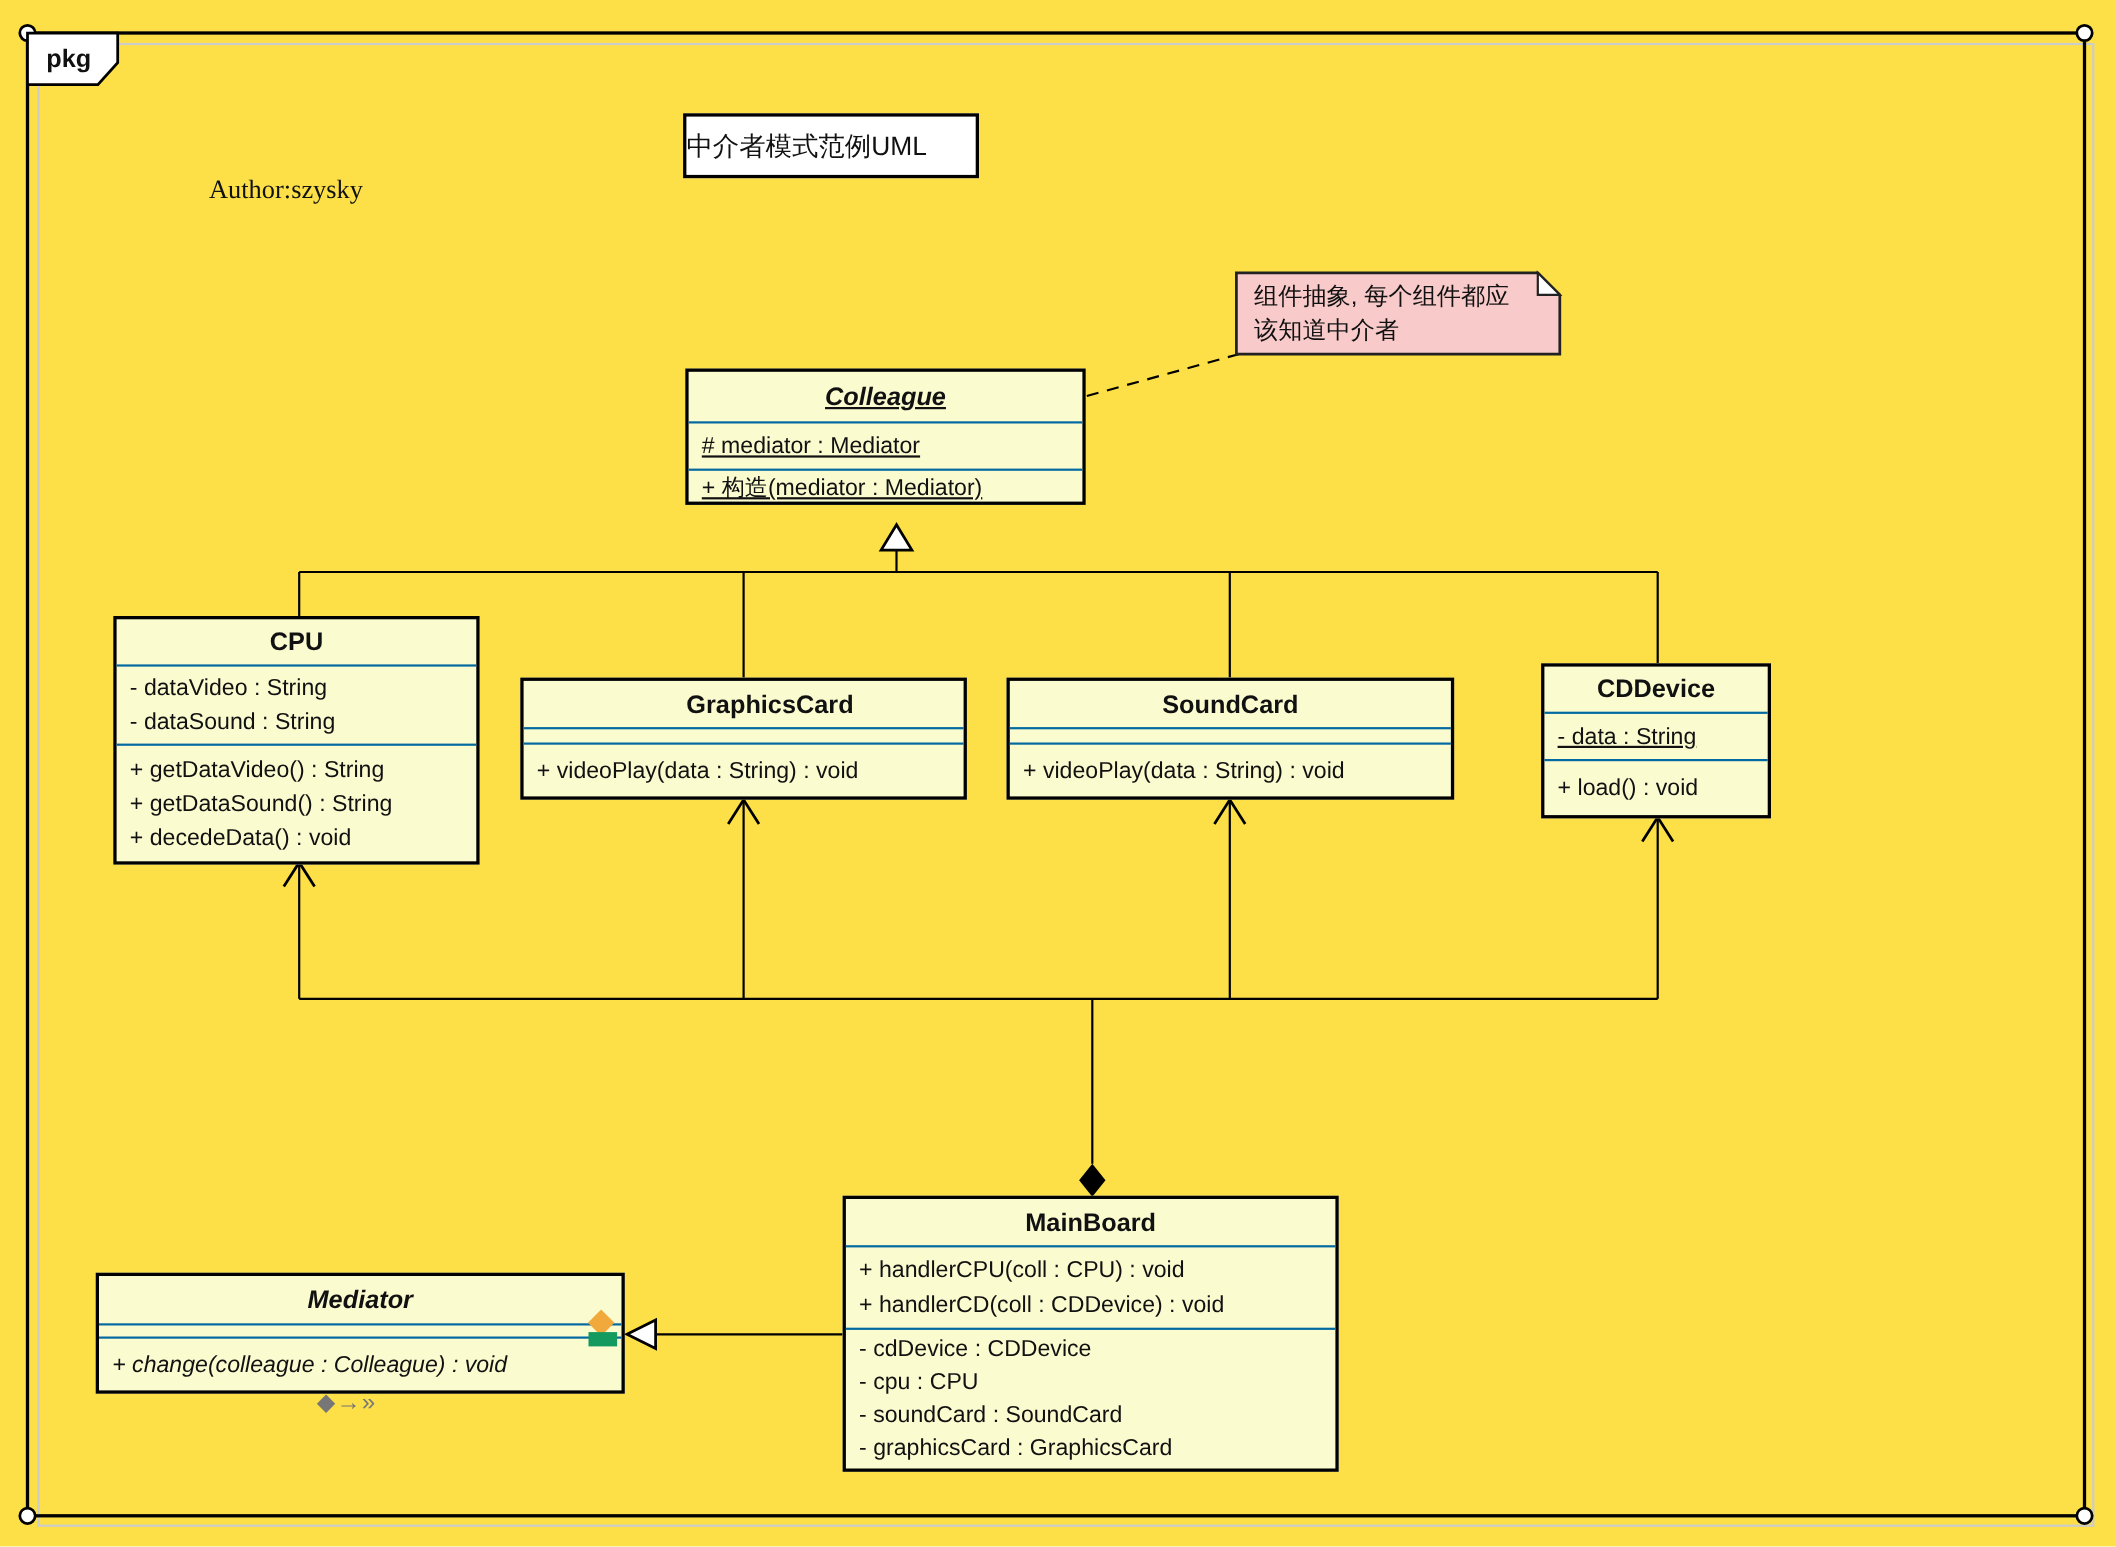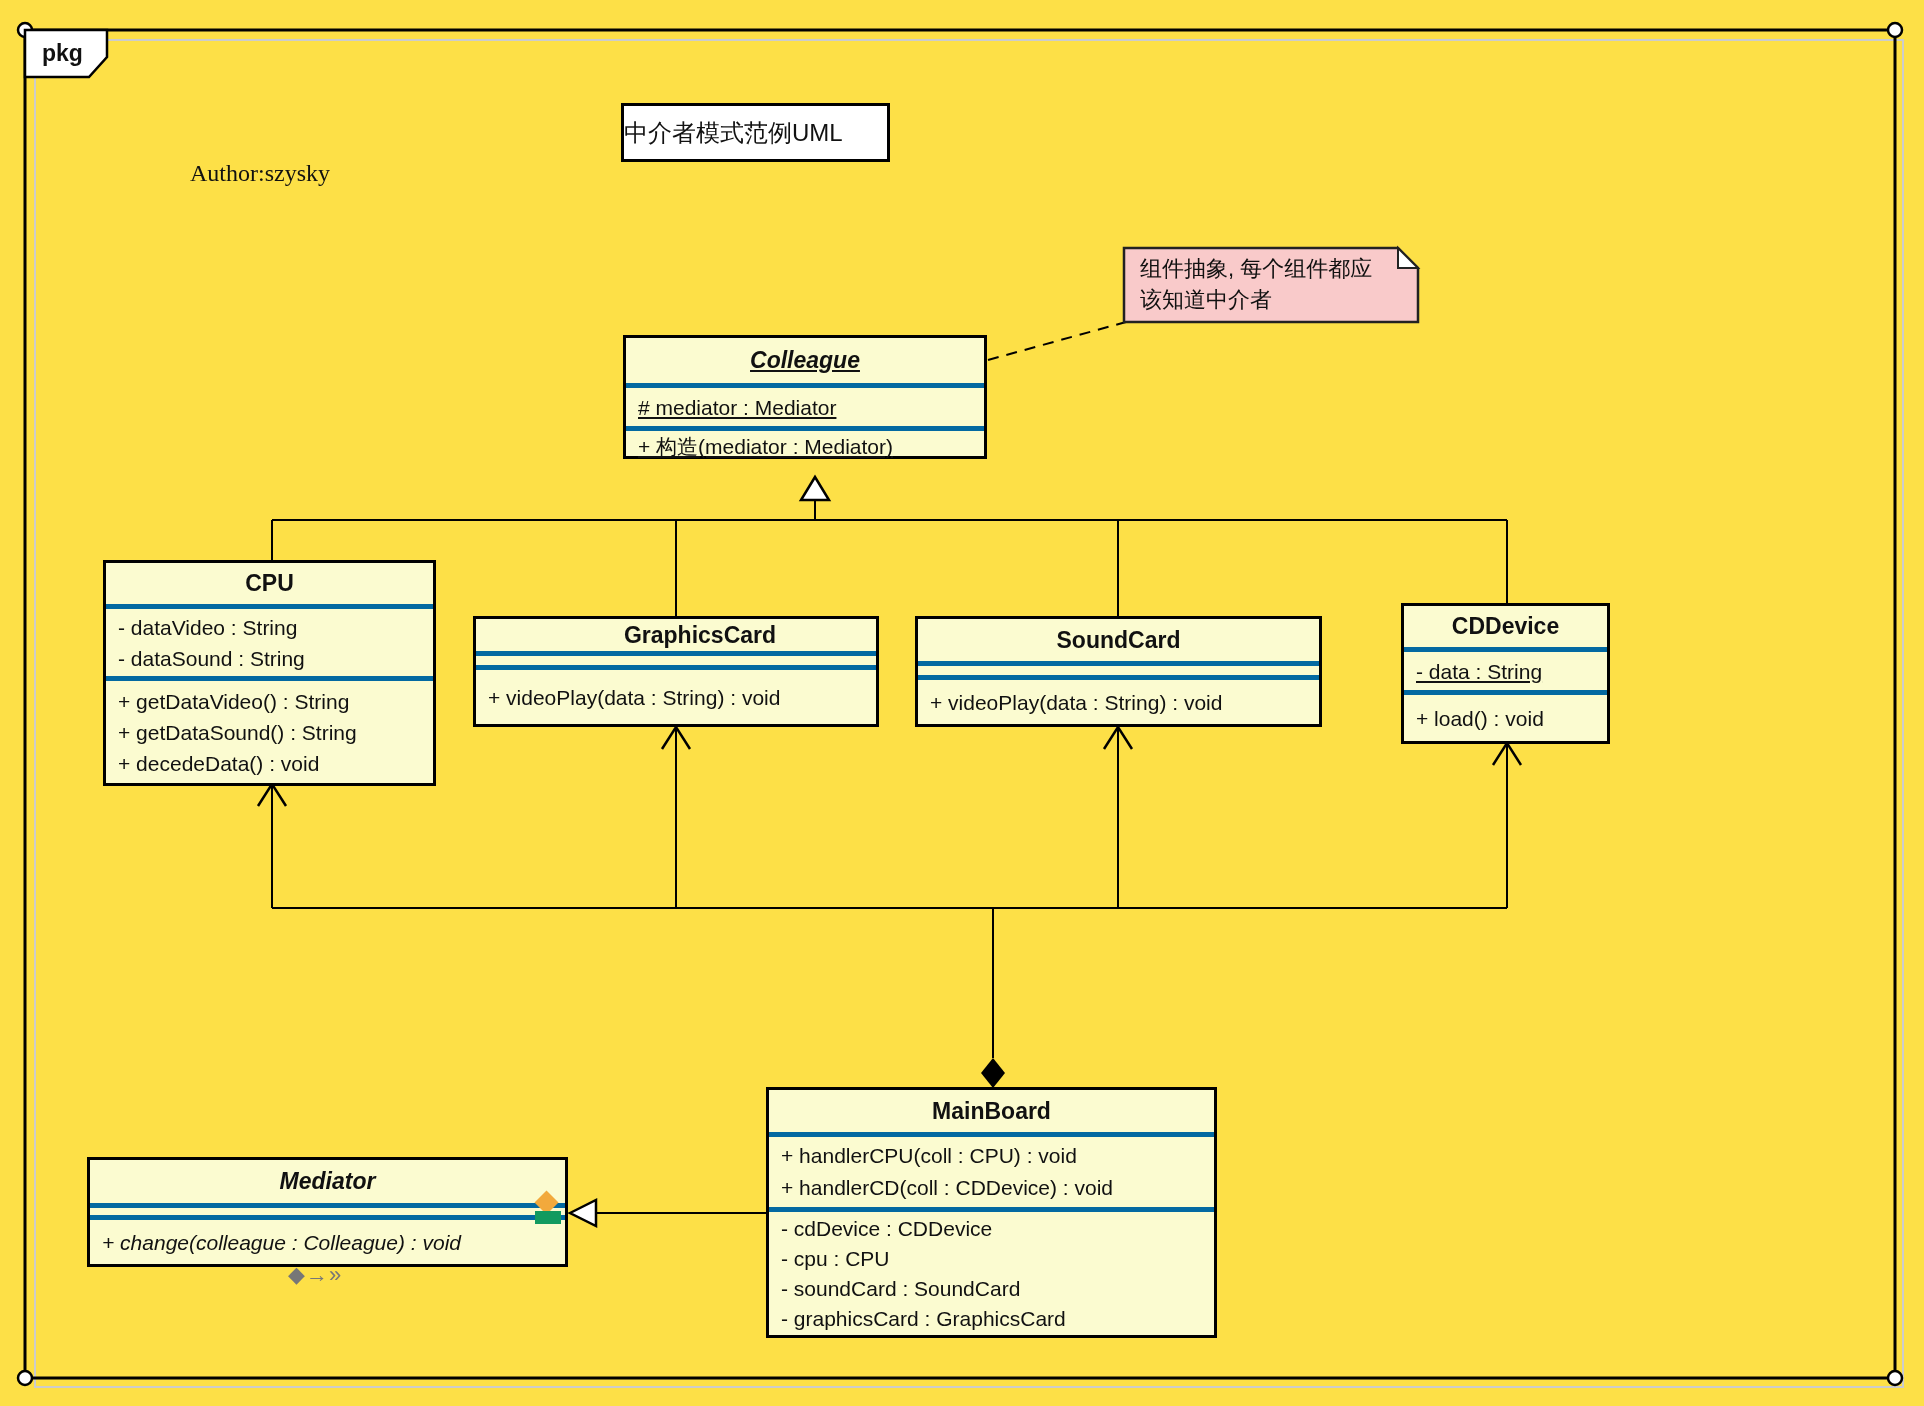--- a/index.html
+++ b/index.html
@@ -19,21 +19,21 @@
   .cls{
     position:absolute;z-index:2;box-sizing:border-box;border:3px solid #000;
     background:#FBFBD0;display:flex;flex-direction:column;
   }
   .cls-title{
     display:flex;align-items:center;justify-content:center;
     font-weight:bold;font-size:23px;flex:0 0 auto;
   }
   .abstract .cls-title{font-style:italic;}
   .cls-comp{
-    border-top:5px solid #0369a1;display:flex;flex-direction:column;justify-content:center;
+    border-top:2px solid #0369a1;display:flex;flex-direction:column;justify-content:center;
     padding-left:12px;flex:0 0 auto;box-sizing:border-box;
   }
   .cls-comp.grow{flex:1 1 auto;}
   .member{font-size:21px;line-height:31px;white-space:nowrap;}
   .member.italic{font-style:italic;}
   .handle-diamond{
     position:absolute;z-index:3;background:#F2A93C;transform:rotate(45deg);
   }
   .handle-rect{position:absolute;z-index:3;background:#129A5F;}
   .glyph{position:absolute;z-index:2;color:#777;font-size:22px;letter-spacing:1px;}
@@ -112,21 +112,21 @@
       <div class="member">- dataSound : String</div>
     </div>
     <div class="cls-comp grow">
       <div class="member">+ getDataVideo() : String</div>
       <div class="member">+ getDataSound() : String</div>
       <div class="member">+ decedeData() : void</div>
     </div>
   </div>
 
   <div class="cls" style="left:473px;top:616px;width:406px;height:111px;">
-    <div class="cls-title" style="height:32px;padding-left:48px;">GraphicsCard</div>
+    <div class="cls-title" style="height:42px;padding-left:48px;">GraphicsCard</div>
     <div class="cls-comp" style="height:14px;"></div>
     <div class="cls-comp grow">
       <div class="member">+ videoPlay(data : String) : void</div>
     </div>
   </div>
 
   <div class="cls" style="left:915px;top:616px;width:407px;height:111px;">
     <div class="cls-title" style="height:42px;">SoundCard</div>
     <div class="cls-comp" style="height:14px;"></div>
     <div class="cls-comp grow">

